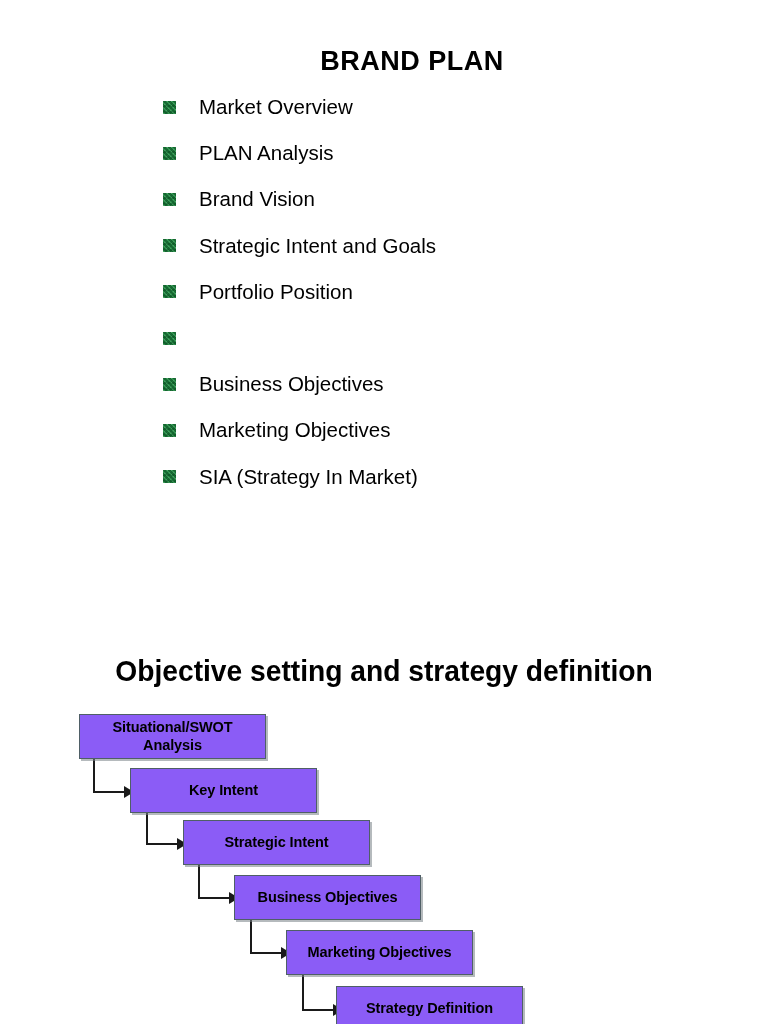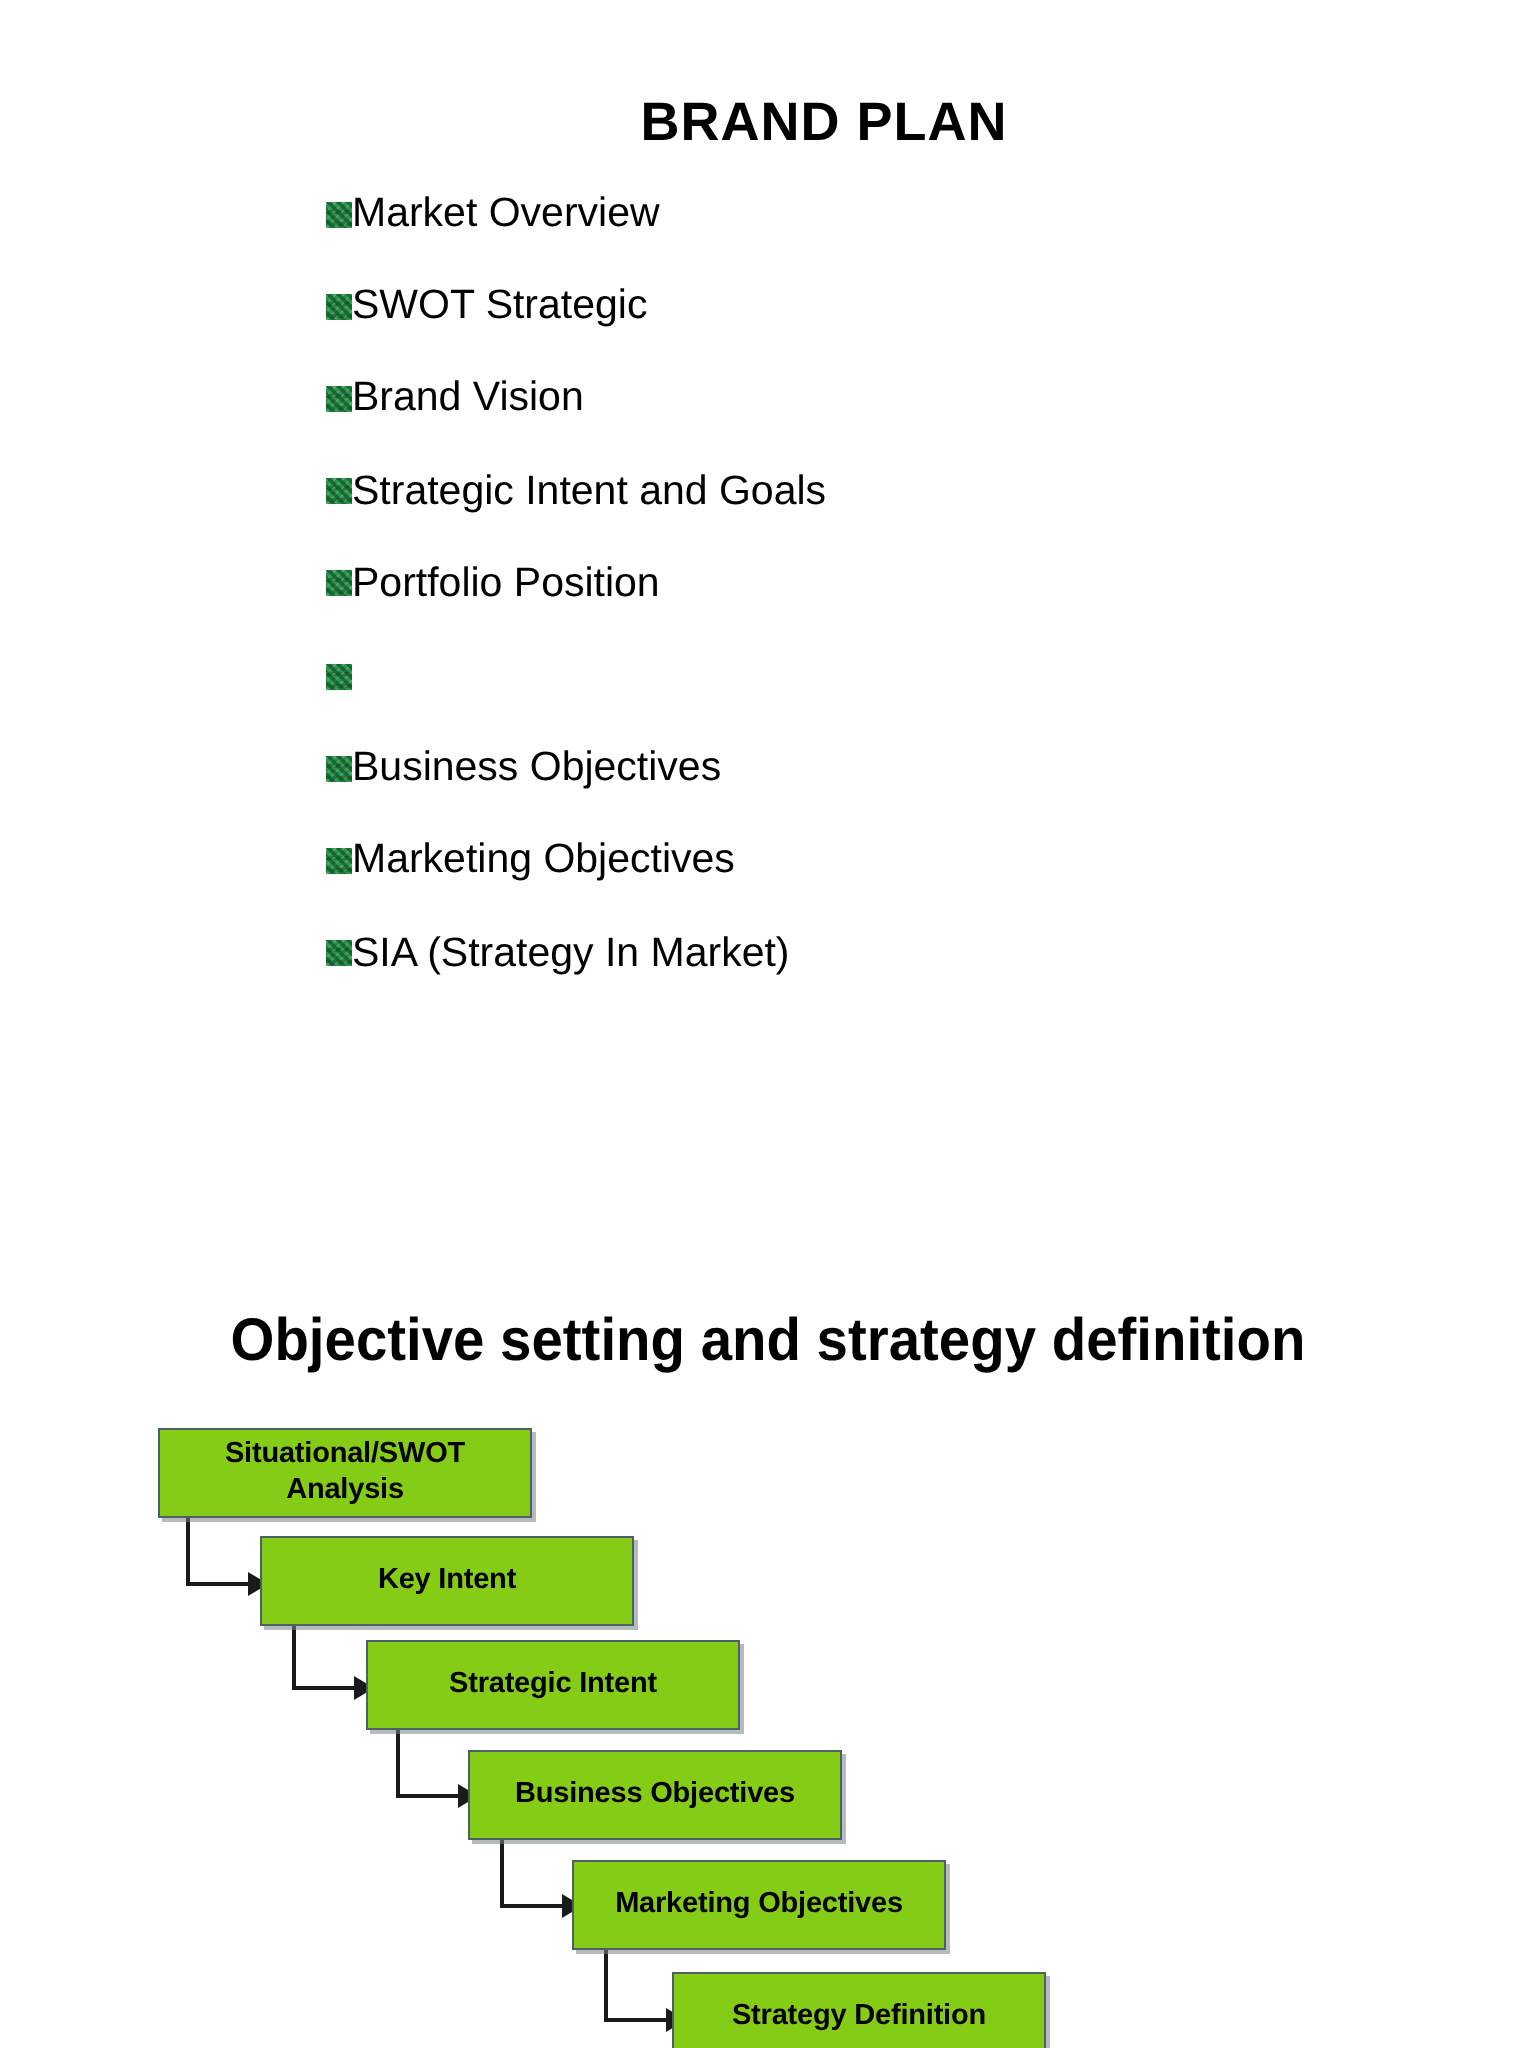--- a/index.html
+++ b/index.html
@@ -51,20 +51,21 @@
     flex: 0 0 13px;
     margin-right: 0px;
     background-color: #2f8f4e;
     background-image:
       linear-gradient(45deg, rgba(0,70,25,0.55) 25%, transparent 25%, transparent 50%, rgba(0,70,25,0.55) 50%, rgba(0,70,25,0.55) 75%, transparent 75%),
       linear-gradient(135deg, rgba(110,200,130,0.45) 20%, transparent 20%, transparent 55%, rgba(110,200,130,0.4) 55%, transparent 80%),
       linear-gradient(0deg, rgba(20,95,45,0.5) 30%, transparent 30%);
     background-size: 5px 5px, 4px 4px, 6px 6px;
   }
   .agenda-label {
+    margin-left: 23px;
     font-size: 20.5px;
     line-height: 24px;
     white-space: nowrap;
   }
 
   
   .slide-two {
     position: absolute;
     left: 0; top: 600px;
     width: 768px;
@@ -83,21 +84,21 @@
 
   .cascade {
     position: absolute;
     left: 0; top: 0;
     width: 768px;
     height: 424px;
   }
   .flow-box {
     position: absolute;
     box-sizing: border-box;
-    background: #84cc16;
+    background: #8b5cf6;
     border: 1.5px solid #4f5f66;
     box-shadow: 2px 2px 0 rgba(120,130,135,0.55);
     display: flex;
     align-items: center;
     justify-content: center;
     text-align: center;
     font-size: 14.5px;
     font-weight: bold;
     line-height: 17.5px;
     letter-spacing: -0.1px;
@@ -119,21 +120,21 @@
 
   <div class="agenda-list">
 
     <div class="agenda-item">
       <span class="bullet-square"></span>
       <span class="agenda-label">Market Overview</span>
     </div>
 
     <div class="agenda-item">
       <span class="bullet-square"></span>
-      <span class="agenda-label">SWOT Strategic</span>
+      <span class="agenda-label">PLAN Analysis</span>
     </div>
 
     <div class="agenda-item">
       <span class="bullet-square"></span>
       <span class="agenda-label">Brand Vision</span>
     </div>
 
     <div class="agenda-item">
       <span class="bullet-square"></span>
       <span class="agenda-label">Strategic Intent and Goals</span>

